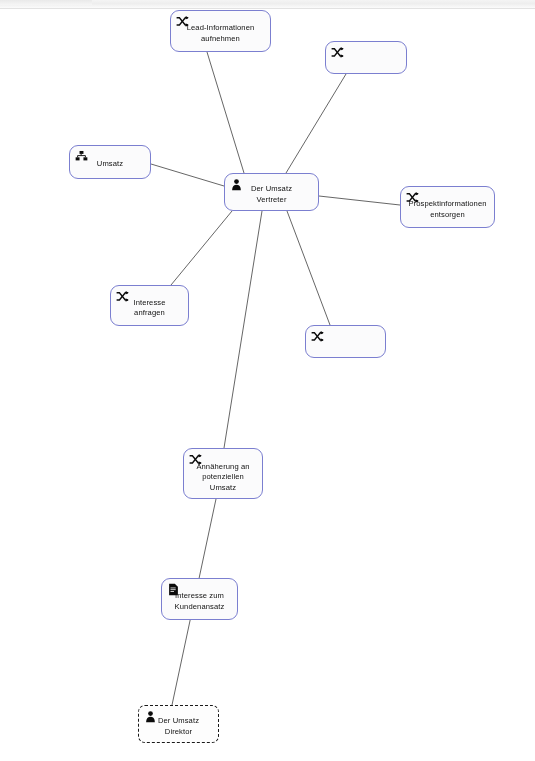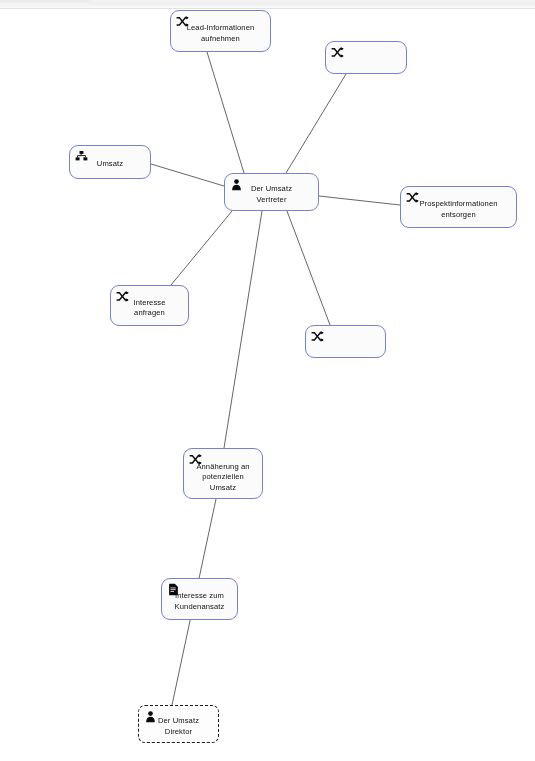--- a/index.html
+++ b/index.html
@@ -161,21 +161,21 @@
         <div class="node" style="left: 224px; top: 163px; width: 95px; height: 38px;">
           <span class="node-icon">
             <svg viewBox="0 0 16 16" width="13" height="13" aria-hidden="true">
               <circle cx="8" cy="4.4" r="2.9" fill="#0b0b0b"></circle>
               <path d="M2.6 15 C2.6 10.6 5.0 8.4 8 8.4 C11 8.4 13.4 10.6 13.4 15 Z" fill="#0b0b0b"></path>
             </svg>
           </span>
           <div class="node-label">Der Umsatz
 Vertreter</div>
         </div>
-        <div class="node" style="left: 400px; top: 176px; width: 117px; height: 42px;">
+        <div class="node" style="left: 400px; top: 176px; width: 95px; height: 42px;">
           <span class="node-icon">
             <svg viewBox="0 0 16 16" width="13" height="13" aria-hidden="true">
               <g stroke="#0b0b0b" stroke-width="1.7" fill="none" stroke-linecap="square">
                 <path d="M1.6 3.4 H4.2 L11.4 12.3 H14.0"></path>
                 <path d="M1.6 12.3 H4.2 L11.4 3.4 H14.0"></path>
               </g>
               <path d="M11.9 1.2 L15.6 3.4 L11.9 5.6 Z" fill="#0b0b0b"></path>
               <path d="M11.9 10.1 L15.6 12.3 L11.9 14.5 Z" fill="#0b0b0b"></path>
             </svg>
           </span>

